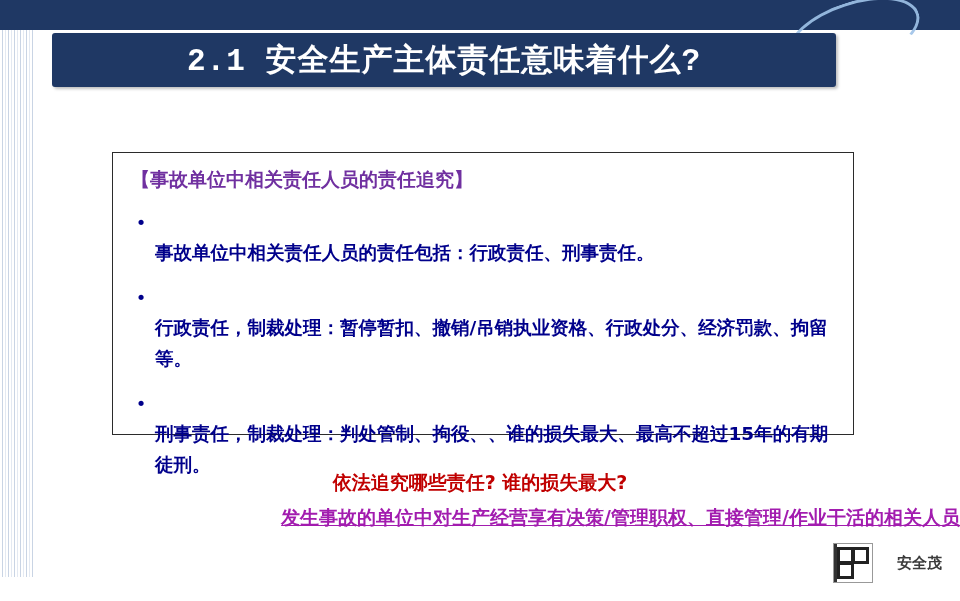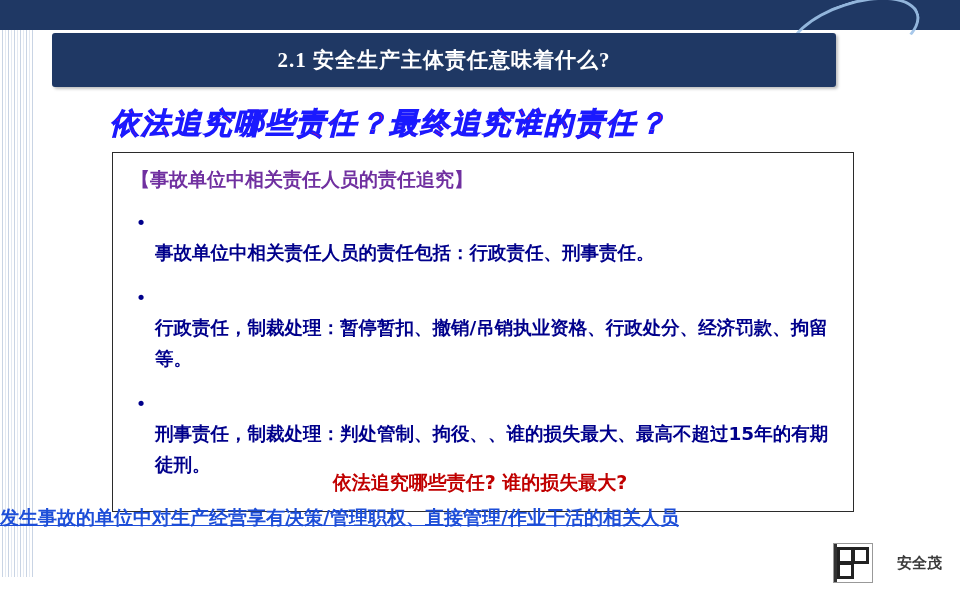--- a/index.html
+++ b/index.html
@@ -78,24 +78,24 @@
     background: #1f3864;
     border: 2px solid #1f3864;
     border-radius: 3px;
     box-shadow: 2px 2px 3px rgba(0,0,0,.25);
     display: flex;
     align-items: center;
     justify-content: center;
   }
   .title-bar .title-text {
     color: #ffffff;
-    font-size: 21px;
+    font-size: 31px;
     font-weight: bold;
     letter-spacing: 1px;
-    font-family: Liberation Serif, serif;
+    font-family: Liberation Mono, monospace;
   }
 
   
   .heading {
     position: absolute;
     left: 110px;
     top: 104px;
     font-size: 29px;
     font-weight: bold;
     font-style: italic;
@@ -104,21 +104,21 @@
     letter-spacing: 2px;
     white-space: nowrap;
   }
 
   
   .content-box {
     position: absolute;
     left: 112px;
     top: 152px;
     width: 742px;
-    height: 360px;
+    height: 283px;
     border: 1px solid #2b2b2b;
     background: #ffffff;
     box-sizing: border-box;
   }
   .box-heading {
     position: absolute;
     left: 18px;
     top: 14px;
     font-size: 19px;
     font-weight: bold;
@@ -159,25 +159,25 @@
     left: 0;
     right: 0;
     top: 470px;
     text-align: center;
     color: #c00000;
     font-size: 19px;
     font-weight: bold;
   }
   .red-line-2 {
     position: absolute;
-    left: 0;
+    left: 16px;
     right: 0;
     top: 505px;
-    text-align: left;
-    color: #1d4ed8;
+    text-align: right;
+    color: #a21caf;
     font-size: 19px;
     font-weight: bold;
     text-decoration: underline;
   }
 
   
   .footer-badge {
     position: absolute;
     right: 18px;
     bottom: 18px;
@@ -236,21 +236,20 @@
   <div class="left-band"></div>
   <div class="left-band-top"></div>
   <div class="top-strip">
     <div class="arc"></div>
   </div>
 
   <div class="title-bar">
     <span class="title-text">2.1  安全生产主体责任意味着什么?</span>
   </div>
 
-  <div class="heading">依法追究哪些责任？最终追究谁的责任？</div>
 
   <div class="content-box">
     <div class="box-heading">【事故单位中相关责任人员的责任追究】</div>
     <div class="bullets">
 
       <div class="bullet-row">
         <span class="bullet-dot">•</span>
         <span class="bullet-text">事故单位中相关责任人员的责任包括：行政责任、刑事责任。</span>
       </div>
 

